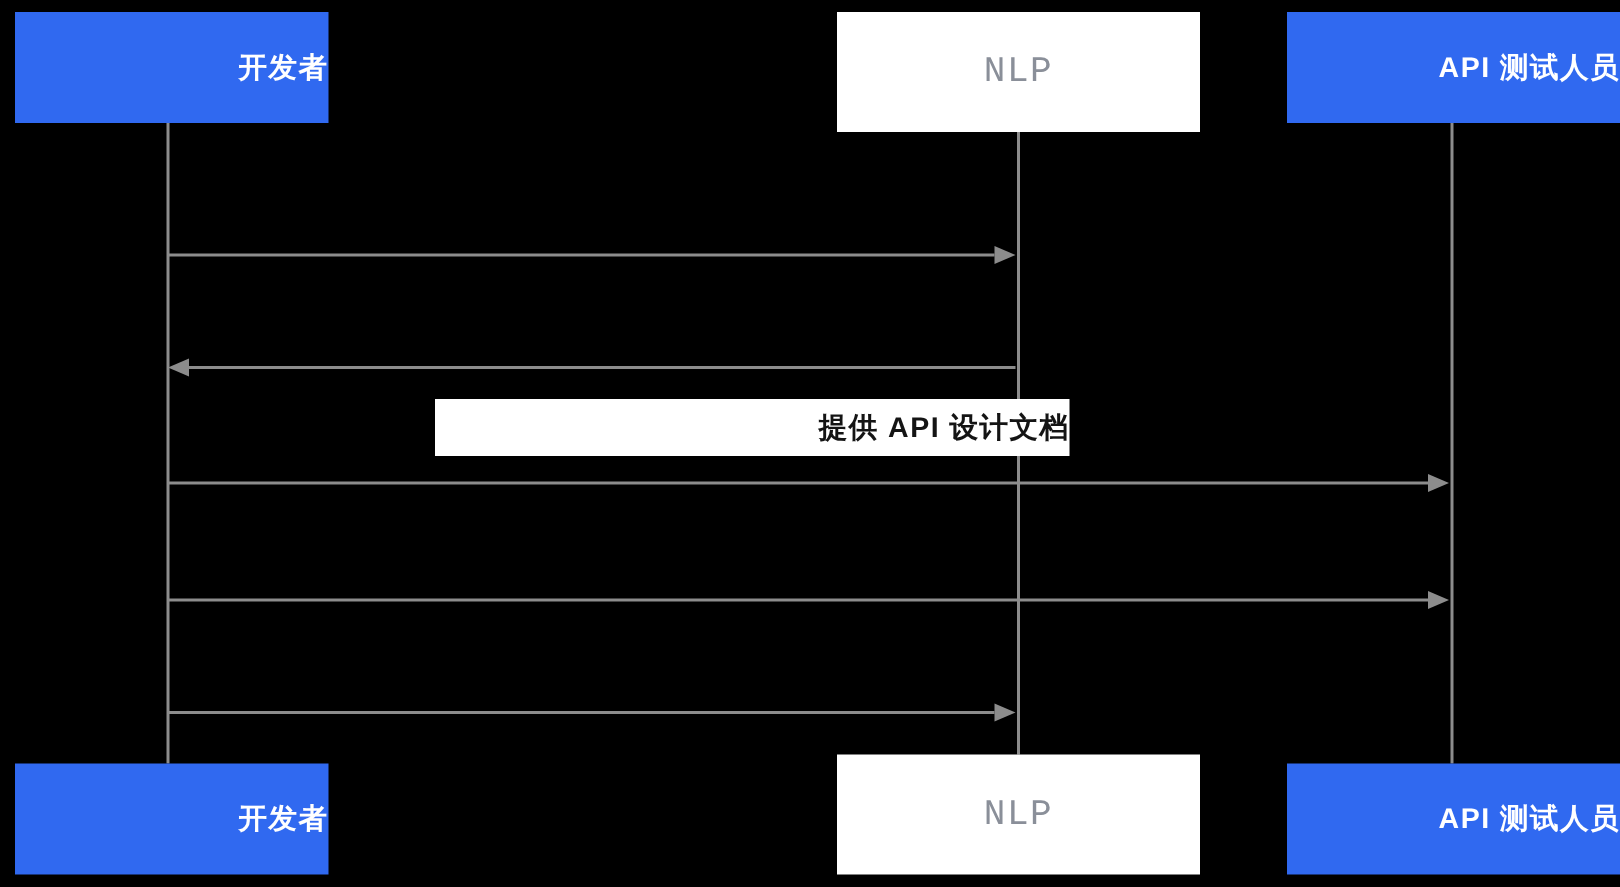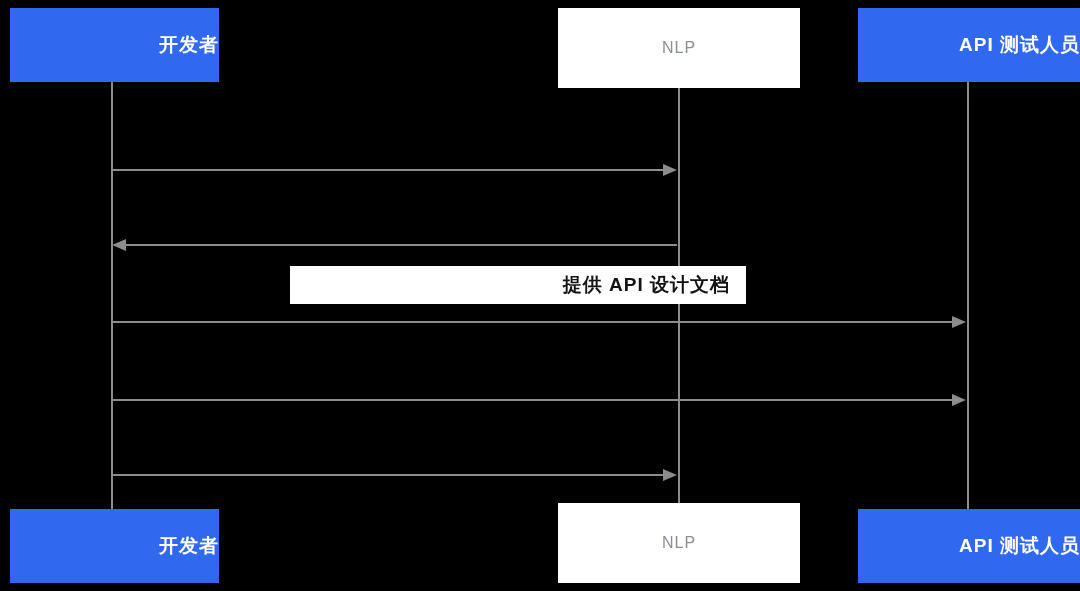--- a/index.html
+++ b/index.html
@@ -32,38 +32,39 @@
     background: var(--blue, #3069F0);
     color: #ffffff;
     font-weight: bold;
     font-size: 19px;
     letter-spacing: 1px;
     justify-content: flex-end;
   }
   .actor.white {
     background: #ffffff;
     color: #8a8f99;
-    font-size: 16px;
+    font-size: 24px;
     letter-spacing: 1px;
+    font-family: Liberation Mono, monospace;
   }
   .msg-label {
     position: absolute;
     left: 290px;
     top: 266px;
-    width: 456px;
+    width: 423px;
     height: 38px;
     background: #ffffff;
     color: #141414;
     font-weight: bold;
     font-size: 19px;
     letter-spacing: 1px;
     display: flex;
     align-items: center;
     justify-content: flex-end;
-    padding: 0 16px;
+    padding: 0 0;
     box-sizing: border-box;
   }
 </style>
 </head>
 <body>
 
 <div class="stage">
 
   <svg class="layer" width="1080" height="591" viewBox="0 0 1080 591">
 

